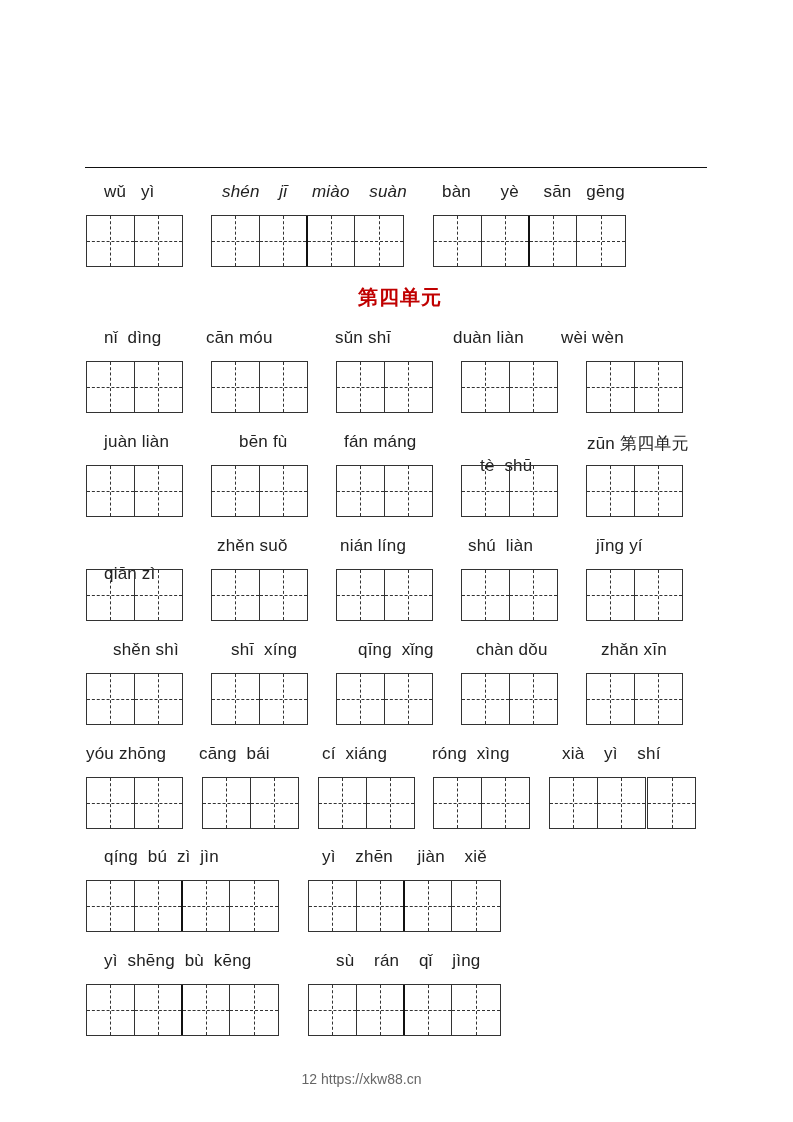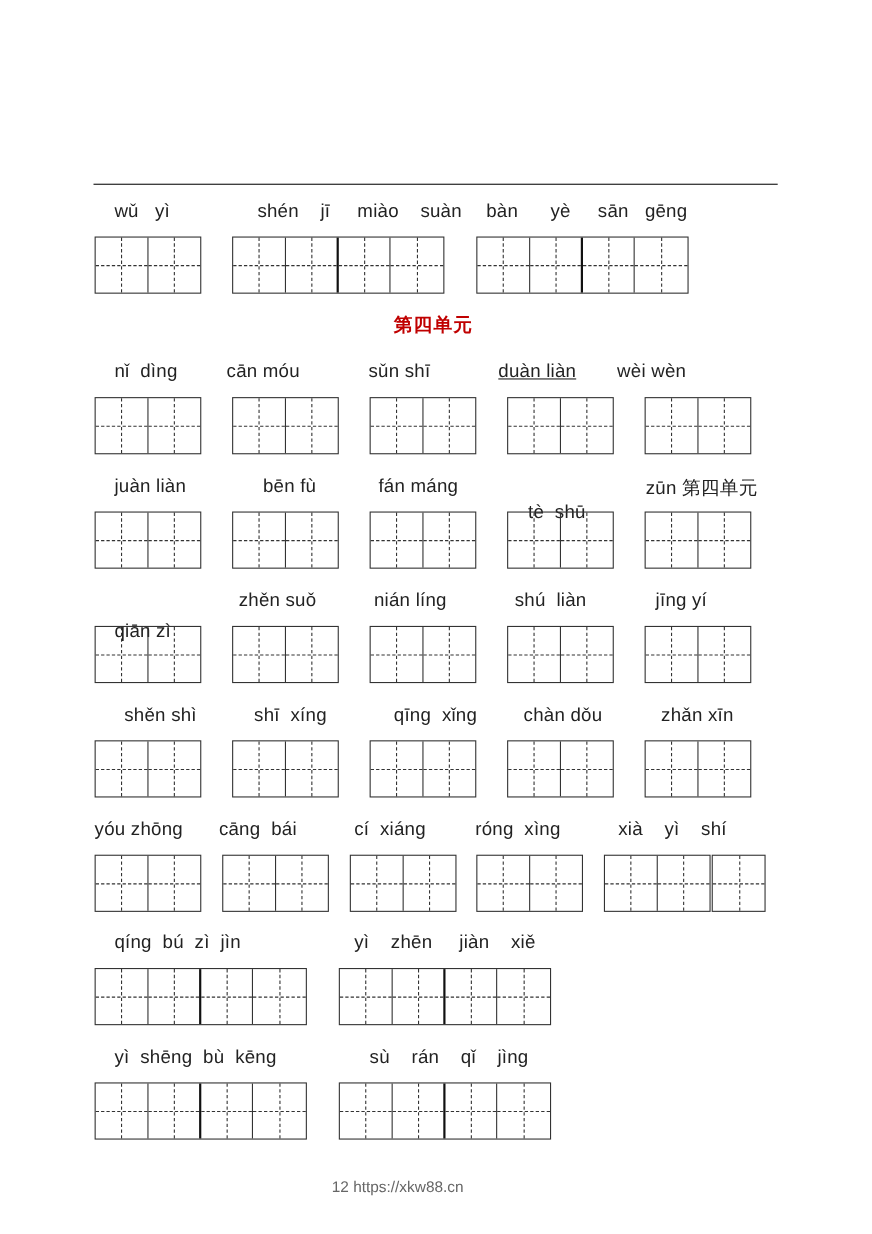--- a/index.html
+++ b/index.html
@@ -6,36 +6,36 @@
   body { width:793px; height:1122px; position:relative; overflow:hidden;
          font-family:"Liberation Sans", "DejaVu Sans", sans-serif; color:#222; }
   .rule { position:absolute; left:85px; top:167px; width:622px; height:0; border-top:1.5px solid #111; }
   .pinyin { position:absolute; font-size:17px; letter-spacing:0.2px; white-space:pre; color:#222; }
   .grid { position:absolute; height:52px; display:flex; border:1px solid #333; box-sizing:border-box; }
   .cell { position:relative; width:48px; height:100%; box-sizing:border-box; border-right:1px solid #333; }
   .cell:last-child { border-right:none; }
   .cell.thick { border-right:2.5px solid #111; }
   .cell::before { content:""; position:absolute; left:50%; top:0; bottom:0; border-left:1px dashed #333; }
   .cell::after { content:""; position:absolute; top:50%; left:0; right:0; border-top:1px dashed #333; }
-  .unit-title { position:absolute; left:358px; top:284px; font-size:17px; font-weight:bold; color:#c00000; letter-spacing:1px; }
+  .unit-title { position:absolute; left:358px; top:284px; font-size:20px; font-weight:bold; color:#c00000; letter-spacing:1px; }
   .footer { position:absolute; top:1071px; left:0; width:723px; text-align:center; font-size:14px; color:#666; }
 </style>
 </head>
 <body>
 
 <div id="page">
   <div class="rule"></div>
   <div class="unit-title">第四单元</div>
   <div id="content">
       <div class="pinyin" style="left: 104px; top: 182px;">wǔ   yì</div>
       <div class="grid" style="left: 86px; top: 215px; width: 97px;">
         <div class="cell"></div>
         <div class="cell"></div>
       </div>
-      <div class="pinyin" style="left: 234px; top: 182px;">shén    jī     miào    suàn</div>
+      <div class="pinyin" style="left: 222px; top: 182px; font-style: italic;">shén    jī     miào    suàn</div>
       <div class="grid" style="left: 211px; top: 215px; width: 193px;">
         <div class="cell"></div>
         <div class="cell thick"></div>
         <div class="cell"></div>
         <div class="cell"></div>
       </div>
       <div class="pinyin" style="left: 442px; top: 182px;">bàn      yè     sān   gēng</div>
       <div class="grid" style="left: 433px; top: 215px; width: 193px;">
         <div class="cell"></div>
         <div class="cell thick"></div>
@@ -50,21 +50,21 @@
       <div class="pinyin" style="left: 206px; top: 328px;">cān móu</div>
       <div class="grid" style="left: 211px; top: 361px; width: 97px;">
         <div class="cell"></div>
         <div class="cell"></div>
       </div>
       <div class="pinyin" style="left: 335px; top: 328px;">sǔn shī</div>
       <div class="grid" style="left: 336px; top: 361px; width: 97px;">
         <div class="cell"></div>
         <div class="cell"></div>
       </div>
-      <div class="pinyin" style="left: 453px; top: 328px; text-decoration: underline;">duàn liàn</div>
+      <div class="pinyin" style="left: 453px; top: 328px;">duàn liàn</div>
       <div class="grid" style="left: 461px; top: 361px; width: 97px;">
         <div class="cell"></div>
         <div class="cell"></div>
       </div>
       <div class="pinyin" style="left: 561px; top: 328px;">wèi wèn</div>
       <div class="grid" style="left: 586px; top: 361px; width: 97px;">
         <div class="cell"></div>
         <div class="cell"></div>
       </div>
       <div class="pinyin" style="left: 104px; top: 432px;">juàn liàn</div>

